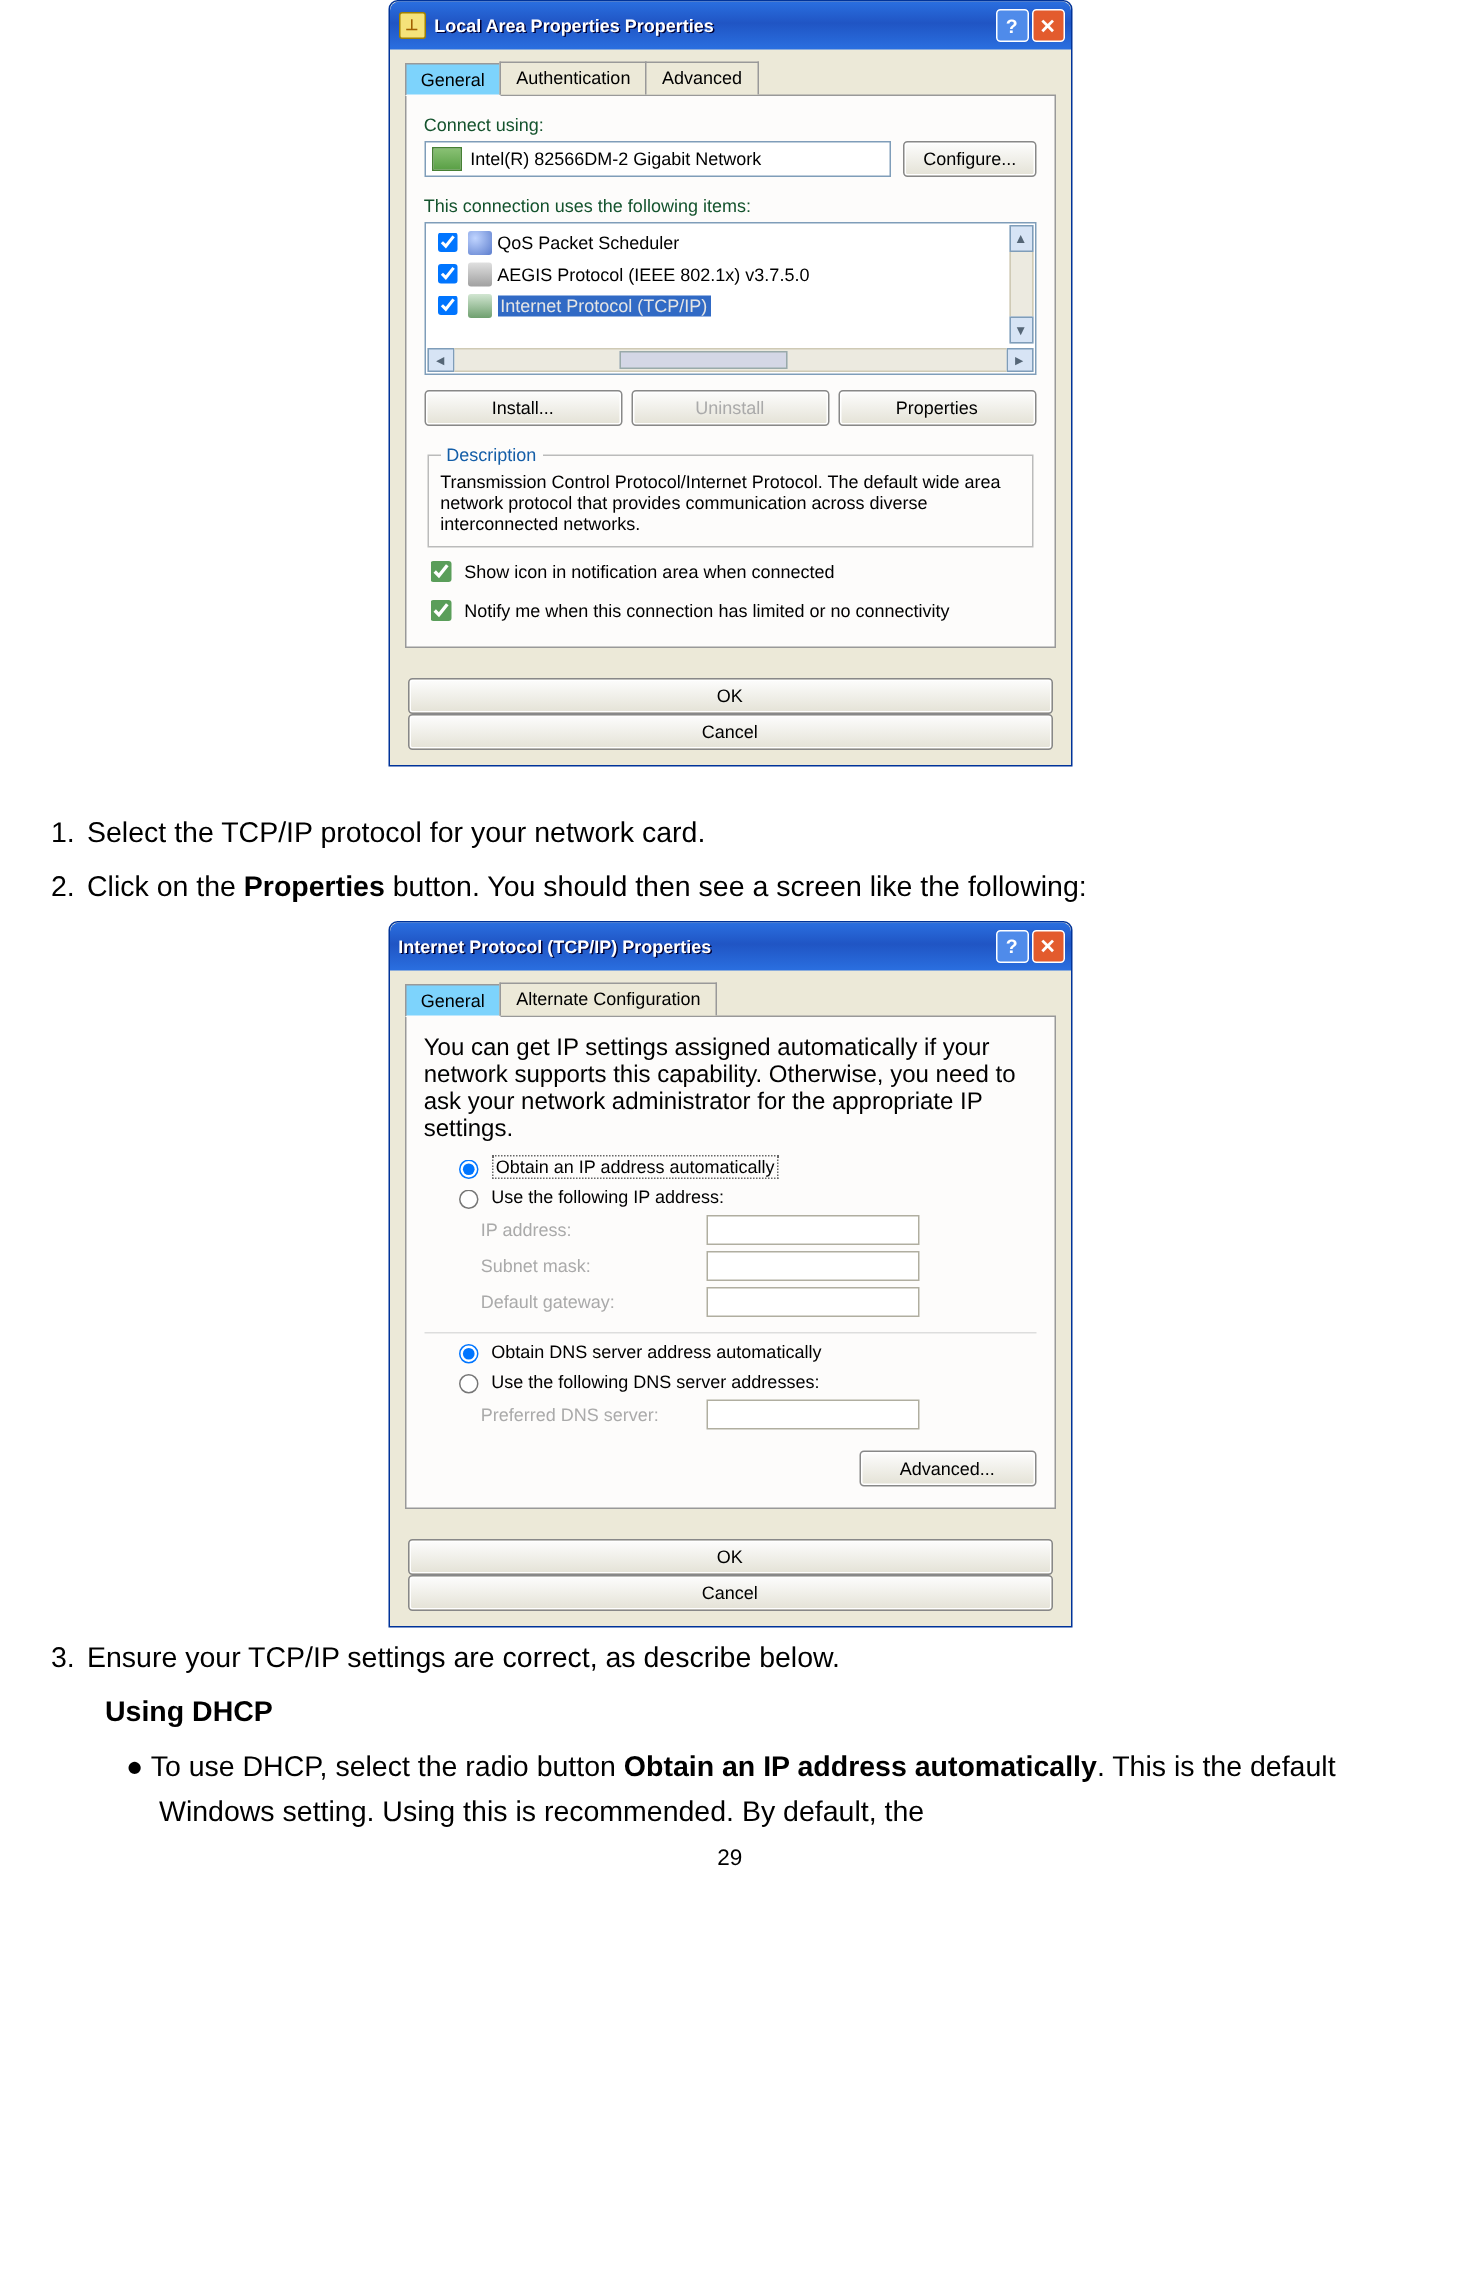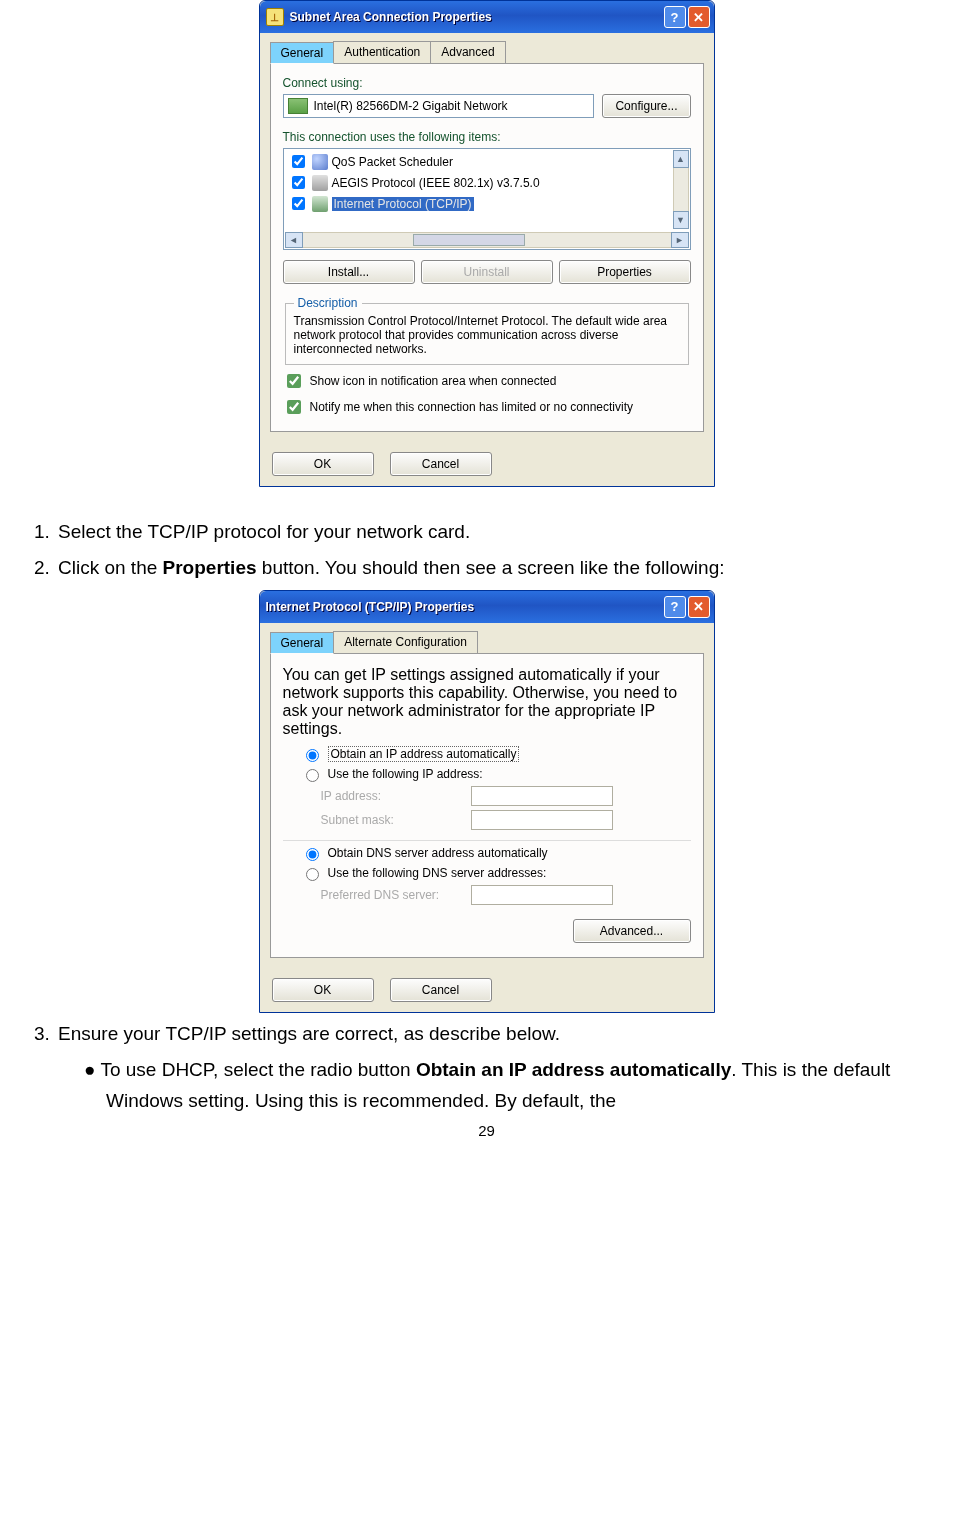--- a/index.html
+++ b/index.html
@@ -84,21 +84,21 @@
   .hscroll{position:absolute;left:1px;right:1px;bottom:1px;height:16px;background:#eceae0;display:flex;}
   .hscroll .arr{width:16px;background:#d7e4f5;border:1px solid #7F9DB9;display:flex;align-items:center;justify-content:center;font-size:9px;color:#567;}
   .hscroll .track{flex:1;background:#eceae0;border-top:1px solid #cfcab5;border-bottom:1px solid #cfcab5;position:relative;}
   .hscroll .thumb{position:absolute;left:30%;width:30%;top:1px;bottom:1px;background:#d4d7e6;border:1px solid #9aa;}
   .btn-row{display:flex;gap:6px;margin-top:10px;}
   .btn-row .xp-btn{flex:1;}
   fieldset.desc{border:1px solid #bbb;border-radius:0;margin-top:12px;padding:4px 8px 8px 8px;}
   fieldset.desc legend{font-size:12px;padding:0 4px;color:#145ea8;}
   .chk-line{display:flex;align-items:center;gap:6px;font-size:12px;margin-top:6px;}
   .chk-line input{width:14px;height:14px;accent-color:#5a9e5a;}
-  .dlg-buttons{display:flex;justify-content:flex-start;gap:16px;padding:10px 12px;}
+  .dlg-buttons{display:flex;justify-content:flex-end;gap:0;padding:10px 12px;flex-direction:column;}
   .dlg-buttons .xp-btn{min-width:76px;}
 
   .instr { margin: 30px 40px 0 70px; font-size:19px; line-height:1.6;}
   .instr .num { display:inline-block; width:24px; margin-left:-36px; }
   .instr div { margin-bottom:6px;}
   .instr .bold{font-weight:bold;}
   .bullet-row{padding-left:36px;text-indent:-22px;margin-top:4px;}
   .bullet-row::before{content:"\25CF  ";}
 
   
@@ -115,21 +115,21 @@
 </style>
 </head>
 <body>
 
 <div class="page">
 
   <div class="dialog-holder">
     <div class="win" style="width:456px;">
       <div class="titlebar">
         <span class="icon-slot">⊥</span>
-        <span class="caption">Subnet Area Connection Properties</span>
+        <span class="caption">Local Area Properties Properties</span>
         <span class="titlebtn help">?</span>
         <span class="titlebtn close">✕</span>
       </div>
       <div class="win-body">
         <div class="tabs">
           <div class="tab active">General</div>
           <div class="tab">Authentication</div>
           <div class="tab">Advanced</div>
         </div>
         <div class="tab-panel">
@@ -234,20 +234,24 @@
               <span>Use the following IP address:</span>
             </div>
             <div class="field-row">
               <span class="flbl">IP address:</span>
               <span class="fbox"></span>
             </div>
             <div class="field-row">
               <span class="flbl">Subnet mask:</span>
               <span class="fbox"></span>
             </div>
+            <div class="field-row">
+              <span class="flbl">Default gateway:</span>
+              <span class="fbox"></span>
+            </div>
           </div>
 
           <div class="sep-line"></div>
 
           <div class="group-indent" style="margin-top:2px;">
             <div class="radio-line">
               <input type="radio" checked="" style="">
               <span>Obtain DNS server address automatically</span>
             </div>
             <div class="radio-line">
@@ -267,20 +271,21 @@
       </div>
       <div class="dlg-buttons">
         <div class="xp-btn">OK</div>
         <div class="xp-btn">Cancel</div>
       </div>
     </div>
   </div>
 
   <div class="instr" style="margin-top:6px;">
     <div><span class="num">3.</span><span>Ensure your TCP/IP settings are correct, as describe below.</span></div>
+    <div class="bold" style="margin-left:0;">Using DHCP</div>
     <div class="bullet-row">
       <span>To use DHCP, select the radio button </span><span class="bold">Obtain an IP address automatically</span><span>. This is the default Windows setting. Using this is recommended. By default, the</span>
     </div>
   </div>
 
   <div class="pagefoot">29</div>
 
 </div>
 
 </body></html>

